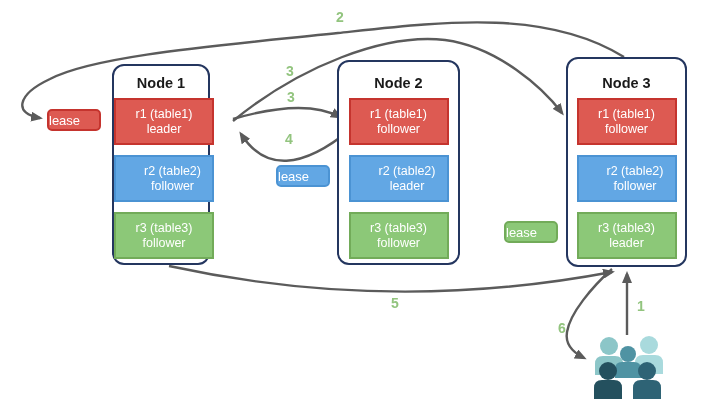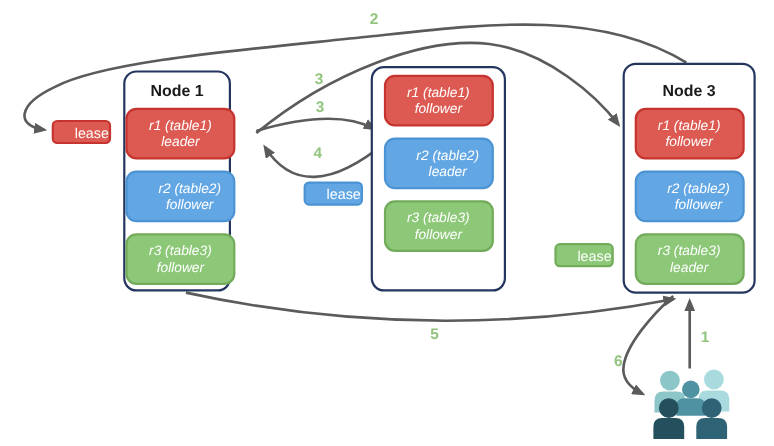--- a/index.html
+++ b/index.html
@@ -18,32 +18,32 @@
   .node2{left:337px;top:60px;width:123px;height:205px;}
   .node3{left:566px;top:57px;width:121px;height:210px;}
   .node-title{
     text-align:center;font-weight:700;font-size:14.5px;color:#1a1a1a;line-height:18px;
   }
   .node1 .node-title{margin-top:8px;}
   .node2 .node-title{margin-top:12px;}
   .node3 .node-title{margin-top:15px;}
   .ranges{margin-top:6px;}
   .range{
-    width:100px;height:47px;margin:0 auto 10px auto;border-radius:10px;
+    width:100px;height:47px;margin:0 auto 10px auto;border-radius:0;
     border:2px solid transparent;box-sizing:border-box;
     display:flex;flex-direction:column;align-items:center;justify-content:center;
-    color:#fff;font-size:12.5px;line-height:15px;text-align:center;font-style:italic;
+    color:#fff;font-size:12.5px;line-height:15px;text-align:center;
   }
   .range.red{background:var(--red);border-color:var(--redBorder);}
   .range.blue{background:var(--blue);border-color:var(--blueBorder);padding-left:17px;}
   .range.green{background:var(--green);border-color:var(--greenBorder);align-items:center;}
   .pill{
     position:absolute;width:54px;height:22px;border-radius:5px;box-sizing:border-box;
     border:2px solid transparent;color:#fff;font-size:13px;
-    display:flex;align-items:center;justify-content:flex-end;
+    display:flex;align-items:center;justify-content:flex-start;
   }
   .pill.red{background:var(--red);border-color:var(--redBorder);left:47px;top:109px;}
   .pill.blue{background:var(--blue);border-color:var(--blueBorder);left:276px;top:165px;}
   .pill.green{background:var(--green);border-color:var(--greenBorder);left:504px;top:221px;}
   .step{
     position:absolute;transform:translate(-50%,-50%);
     font-weight:700;font-size:14px;color:var(--step);
   }
   .s1{left:641px;top:306px;}
   .s2{left:340px;top:17px;}
@@ -114,20 +114,21 @@
         <span>follower</span>
       </div>
       <div class="range green">
         <span>r3 (table3)</span>
         <span>follower</span>
       </div>
     </div>
   </div>
 
   <div class="node node2">
+    <div class="node-title">Node 2</div>
     <div class="ranges">
       <div class="range red">
         <span>r1 (table1)</span>
         <span>follower</span>
       </div>
       <div class="range blue">
         <span>r2 (table2)</span>
         <span>leader</span>
       </div>
       <div class="range green">

